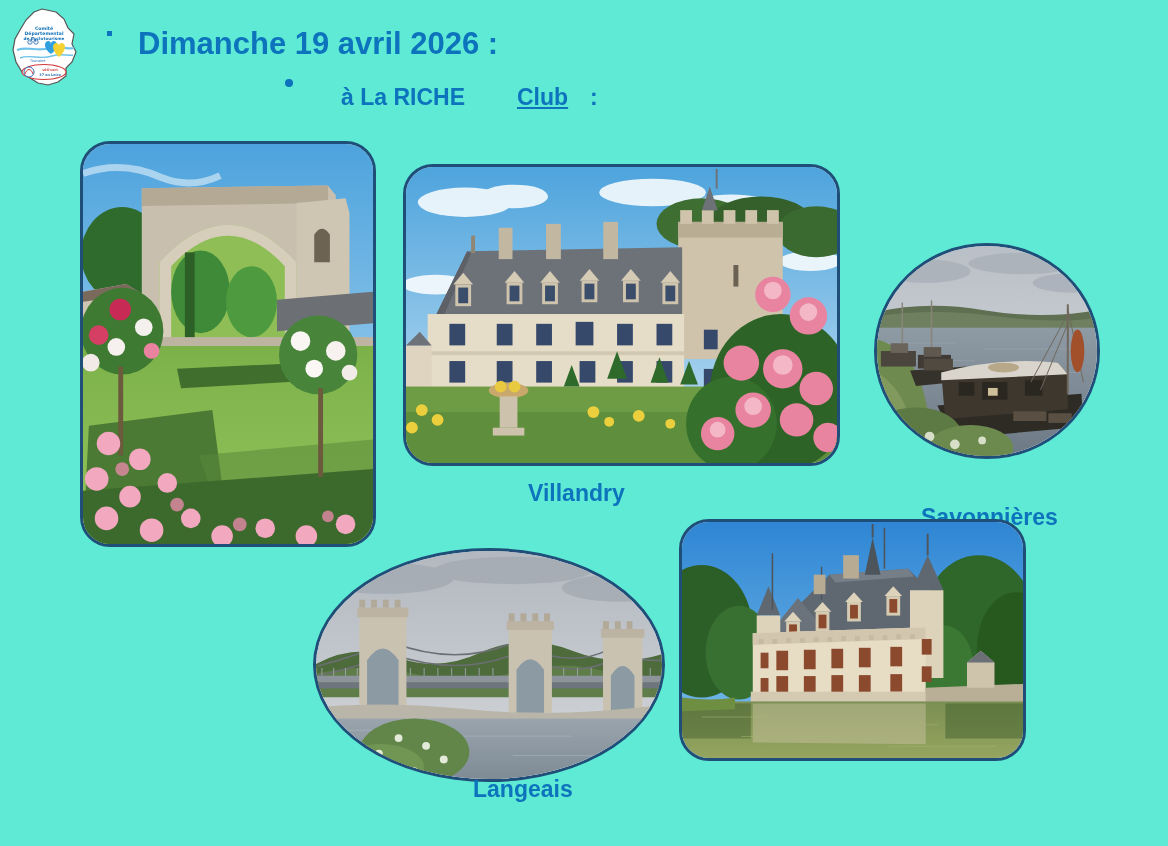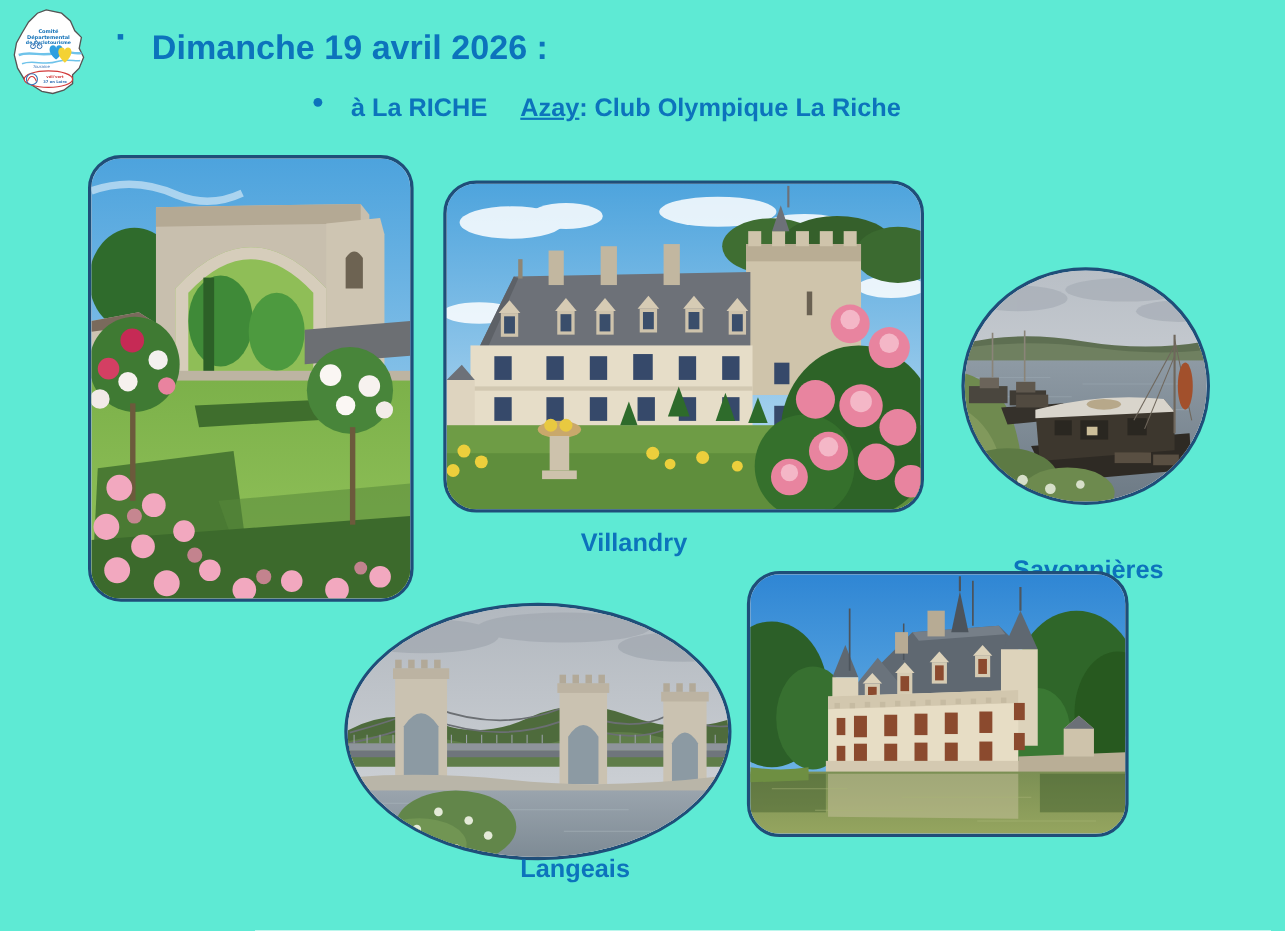--- a/index.html
+++ b/index.html
@@ -49,21 +49,22 @@
   }
   .subline {
     position: absolute;
     left: 285px;
     top: 84px;
     font-size: 23px;
     font-weight: bold;
     color: #0C73BC;
     white-space: nowrap;
     display: flex;
-    align-items: center;
+    align-items: flex-start;
+    gap: 22px;
   }
   .subline .bullet {
     display: inline-block;
     width: 8px;
     height: 8px;
     border-radius: 50%;
     background: #0C73BC;
     margin-right: 26px;
     position: relative;
     top: -5px;
@@ -144,23 +145,22 @@
     </svg>
   </div>
 
   <div class="title-dot"></div>
 
   <div class="title">Dimanche 19 avril 2026 :</div>
 
   <div class="subline">
     <span class="bullet"></span>
     <span class="place">à La RICHE</span>
-    <span class="club-word">Azay</span>
+    <span class="club-word">Club</span>
     <span> : </span>
-    <span class="club-name">Club Olympique La Riche</span>
   </div>
 
   <div class="frame rounded" id="frame-stcome">
     <svg class="photo" viewBox="0 0 296 406" preserveAspectRatio="none">
       <defs>
         <linearGradient id="skyA" x1="0" y1="0" x2="0" y2="1">
           <stop offset="0%" stop-color="#4da3dd"></stop>
             <stop offset="100%" stop-color="#b9dcf2"></stop>
         </linearGradient>
         <linearGradient id="lawnA" x1="0" y1="0" x2="0" y2="1">

